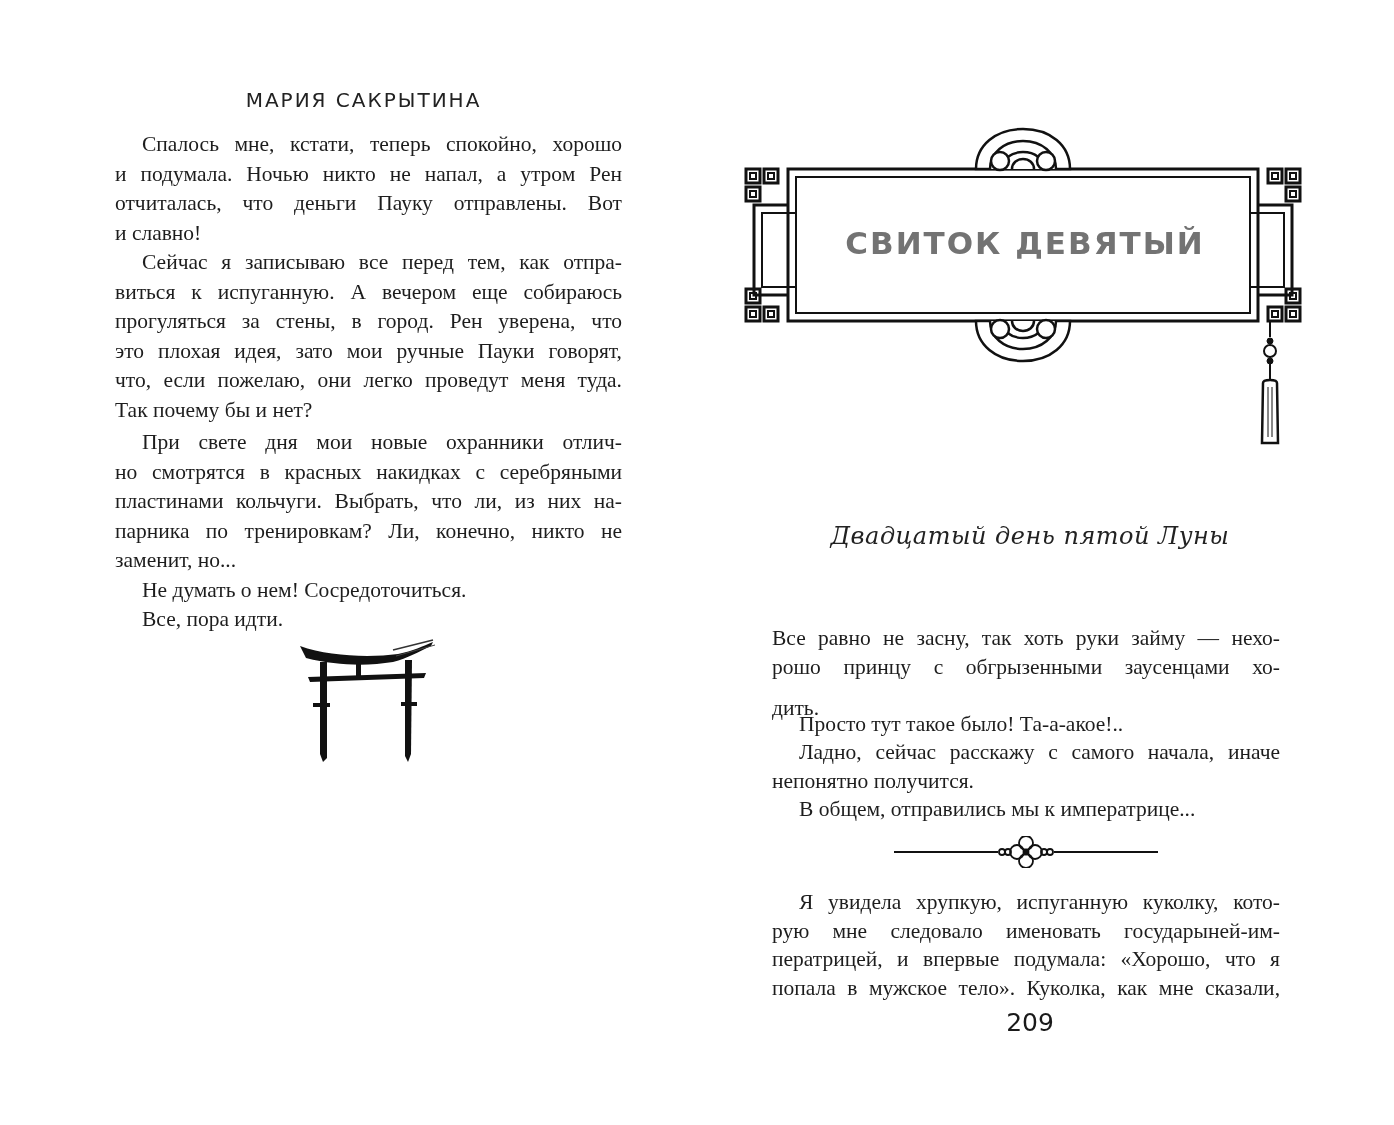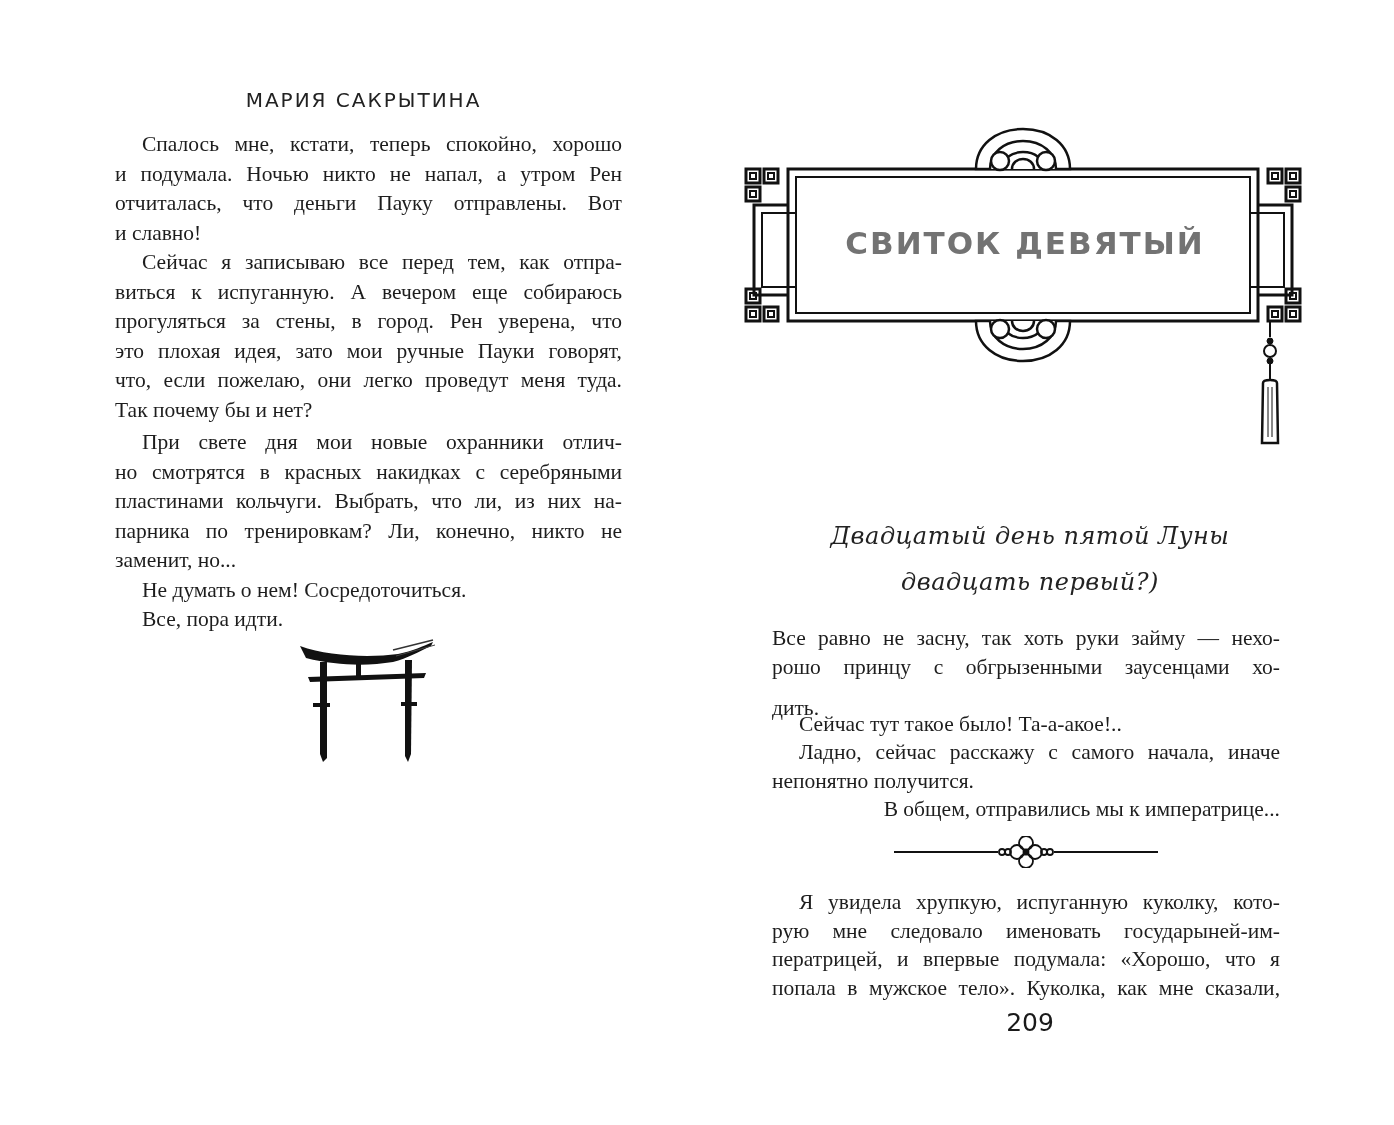--- a/index.html
+++ b/index.html
@@ -160,31 +160,30 @@
     <path d="M523,258 C523,254 537,254 537,258 L538,318 L522,318 Z" stroke-width="2.5" fill="#fff"></path>
     <line x1="528" y1="262" x2="528" y2="312" stroke-width="1"></line>
     <line x1="532" y1="262" x2="532" y2="312" stroke-width="1"></line>
   </g>
 </svg>
 
 <div class="chapter-title">СВИТОК ДЕВЯТЫЙ</div>
 
 <div class="handwritten">
   <div class="hw-line">Двадцатый день пятой Луны</div>
-  <div class="hw-line">двадцать первый?)</div>
 </div>
 
 <div class="textblock right-text-1">
   <div class="line just" style="top: 0px; width: 100%; right: 0px;">Все равно не засну, так хоть руки займу — нехо-</div>
   <div class="line just" style="top: 29px; width: 100%; right: 0px;">рошо принцу с обгрызенными заусенцами хо-</div>
   <div class="line" style="top: 57px; width: 100%; right: 16px; margin-top: 13px;">дить.</div>
-  <div class="line indent" style="top: 86px; width: 100%; right: 0px;">Сейчас тут такое было! Та-а-акое!..</div>
+  <div class="line indent" style="top: 86px; width: 100%; right: 0px;">Просто тут такое было! Та-а-акое!..</div>
   <div class="line indent just" style="top: 114px; width: 100%; right: 0px;">Ладно, сейчас расскажу с самого начала, иначе</div>
   <div class="line" style="top: 143px; width: 100%; right: 0px;">непонятно получится.</div>
-  <div class="line indent" style="top: 171px; width: 100%; right: 15px; text-align: right;">В общем, отправились мы к императрице...</div>
+  <div class="line indent" style="top: 171px; width: 100%; right: 15px;">В общем, отправились мы к императрице...</div>
 </div>
 
 <svg class="separator" width="272" height="32" viewBox="0 0 272 32">
   <g stroke="#111" stroke-width="1.8" fill="none">
     <line x1="4" y1="16" x2="108" y2="16"></line>
     <line x1="164" y1="16" x2="268" y2="16"></line>
     <circle cx="112" cy="16" r="3"></circle>
       <circle cx="118" cy="16" r="3"></circle>
     <circle cx="154" cy="16" r="3"></circle>
       <circle cx="160" cy="16" r="3"></circle>

